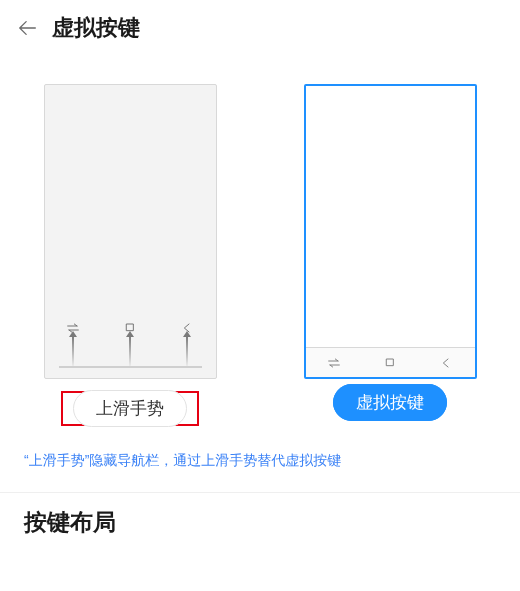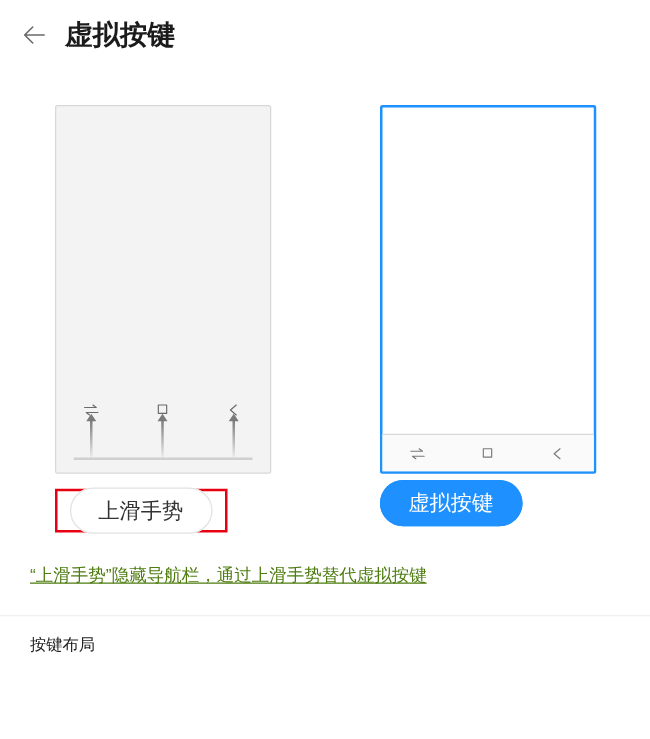--- a/index.html
+++ b/index.html
@@ -2,21 +2,21 @@
 <html><head>
 <meta charset="utf-8">
 <style>
   * { box-sizing: border-box; margin: 0; padding: 0; }
   html, body { width: 520px; height: 591px; font-family: -apple-system, "Helvetica Neue", Arial, sans-serif; background: #fff; color: #222; }
   .header { display: flex; align-items: center; height: 56px; padding: 0 14px; }
   .back-btn { width: 28px; height: 28px; display: flex; align-items: center; justify-content: center; cursor: pointer; }
   .title { font-size: 22px; font-weight: 600; margin-left: 10px; color: #1b1b1b; }
 
   .options-row { display: flex; justify-content: space-around; padding: 28px 20px 10px 20px; gap: 40px; }
-  .option-block { display: flex; flex-direction: column; align-items: flex-start; }
+  .option-block { display: flex; flex-direction: column; align-items: center; }
 
   .phone-frame {
     width: 173px; height: 295px;
     border: 1px solid #d8d8d8;
     background: #f3f3f3;
     position: relative;
     border-radius: 2px;
   }
   .phone-frame.selected {
     border: 2px solid #1e90ff;
@@ -76,26 +76,26 @@
     color: #fff;
     border-color: #1e90ff;
   }
   .highlight-box {
     border: 2px solid #e60012;
     padding: 4px 10px;
     display: inline-block;
   }
 
   .desc-area { padding: 4px 24px 16px 24px; }
-  .desc-line { font-size: 14px; color: #4d7c0f; margin-top: 10px; line-height: 1.45; text-decoration: underline; }
+  .desc-line { font-size: 14px; color: #3b82f6; margin-top: 10px; line-height: 1.45; }
 
   .divider { height: 1px; background: #efefef; margin: 6px 0; }
 
   .layout-block { padding: 8px 24px 14px 24px; }
-  .layout-title { font-size: 13px; font-weight: 400; color: #1b1b1b; }
+  .layout-title { font-size: 23px; font-weight: 700; color: #1b1b1b; }
 
   svg { stroke: #6a6a6a; stroke-width: 1.4; fill: none; stroke-linecap: round; stroke-linejoin: round; }
   .navbar svg, .layout-glyphs svg { stroke: #7a7a7a; }
 </style>
 </head>
 <body>
 
 <div class="header">
   <div class="back-btn">
     <svg viewBox="0 0 24 24" width="22" height="22">

